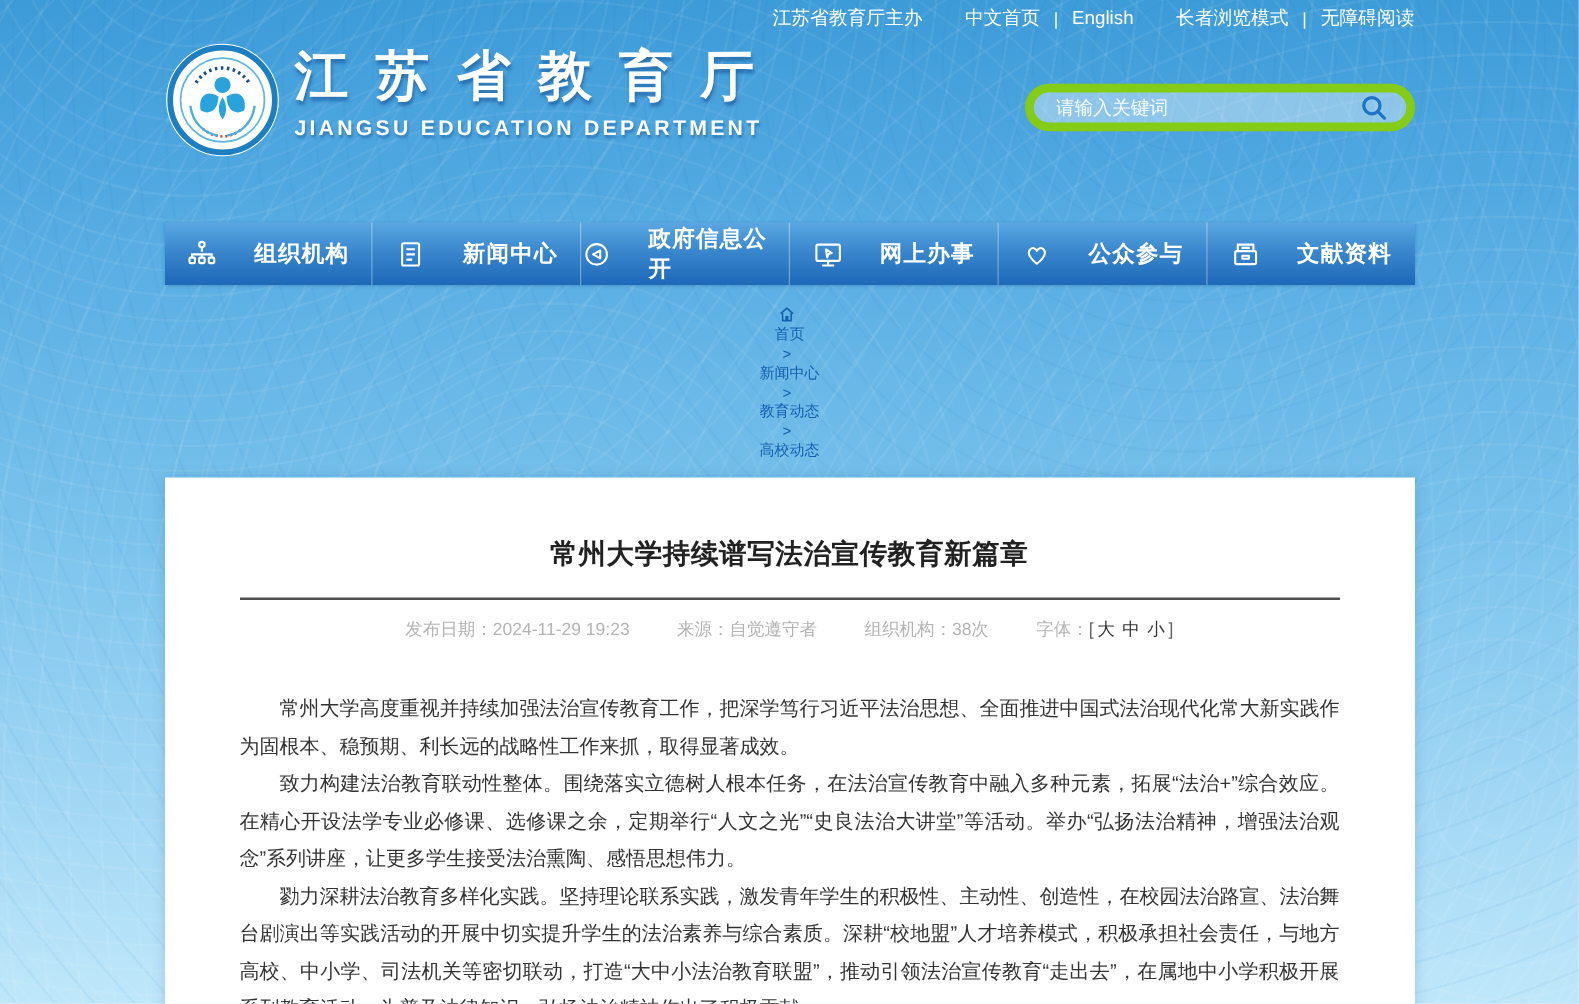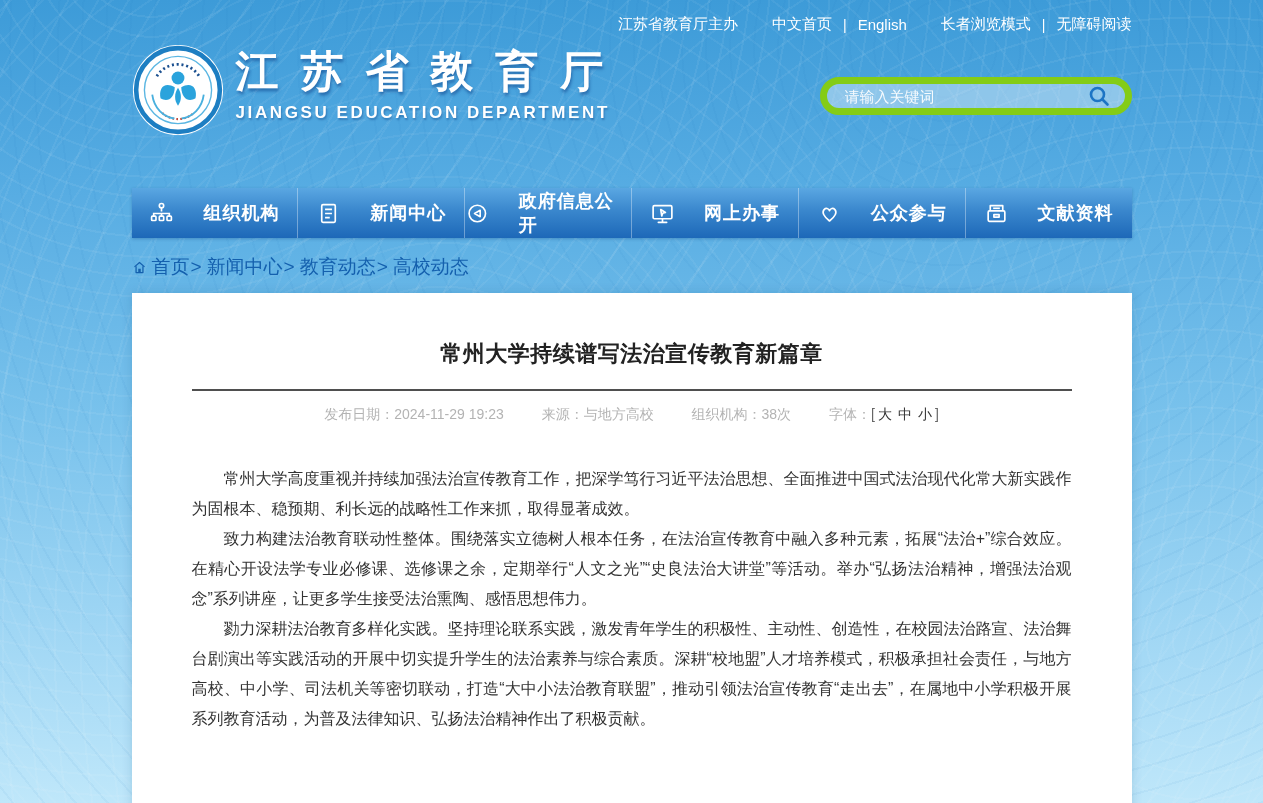--- a/index.html
+++ b/index.html
@@ -14,21 +14,21 @@
     background-image:
       repeating-radial-gradient(circle at 12% -8%, rgba(255,255,255,.06) 0 2px, rgba(255,255,255,0) 2px 20px),
       repeating-radial-gradient(circle at 75% 6%, rgba(20,110,185,.05) 0 2px, rgba(255,255,255,0) 2px 24px),
       repeating-radial-gradient(circle at 35% 55%, rgba(255,255,255,.05) 0 2px, rgba(255,255,255,0) 2px 22px),
       repeating-radial-gradient(circle at 95% 80%, rgba(255,255,255,.06) 0 2px, rgba(255,255,255,0) 2px 26px);
   }
   .shell { position:relative; z-index:1; }
   .container { width:1000px; margin:0 auto; }
 
   
-  .topbar { padding-top:15px; }
+  .topbar { padding-top:5px; }
   .topbar-inner { display:flex; justify-content:flex-end; align-items:center; gap:0; }
   .topbar a { color:#fff; text-decoration:none; font-size:15px; cursor:pointer; }
   .tb-gap { margin-left:34px; }
   .tb-sep { color:#fff; margin:0 11px; font-size:14px; }
 
   
   .header { display:flex; justify-content:space-between; align-items:flex-start; margin-top:10px; height:110px; }
   .brand { display:flex; align-items:flex-start; gap:12px; }
   .badge { width:92px; height:92px; display:block; }
   .brand-text { margin-top:4px; }
@@ -60,21 +60,21 @@
   }
   .nav-item {
     flex:1; display:flex; align-items:center; justify-content:center; gap:29px;
     color:#fff; cursor:pointer;
   }
   .nav-item + .nav-item { border-left:1px solid rgba(255,255,255,.35); }
   .nav-item svg { width:25px; height:25px; }
   .nav-label { font-size:18px; font-weight:bold; letter-spacing:1px; }
 
   
-  .breadcrumb { margin-top:16px; display:flex; align-items:center; font-size:19px; color:#1460ae; }
+  .breadcrumb { margin-top:16px; display:flex; align-items:center; font-size:12px; color:#1460ae;flex-direction:column; }
   .breadcrumb svg { width:15px; height:15px; margin-right:5px; }
   .crumb { color:#1460ae; cursor:pointer; text-decoration:none; }
   .crumb-sep { margin:0 5px 0 1px; color:#1460ae; }
 
   
   .panel {
     margin-top:13px; background:#fff; height:518px; overflow:hidden;
     box-shadow:0 0 10px rgba(10,70,130,.18);
     padding:46px 60px 0 60px;
   }
@@ -205,21 +205,21 @@
     <span class="crumb-sep">&gt;</span>
     <a class="crumb">高校动态</a>
   </div>
 
   <div class="container panel">
     <h1 class="article-title">常州大学持续谱写法治宣传教育新篇章</h1>
     <hr class="title-rule">
 
     <div class="meta">
       <span class="meta-group"><span>发布日期：</span><span>2024-11-29 19:23</span></span>
-      <span class="meta-group"><span>来源：</span><span>与地方高校</span></span>
+      <span class="meta-group"><span>来源：</span><span>自觉遵守者</span></span>
       <span class="meta-group"><span>组织机构：</span><span>38次</span></span>
       <span class="meta-group"><span>字体：</span><span class="fs-bracket">[</span><span class="fs-opt">大</span><span class="fs-opt">中</span><span class="fs-opt">小</span><span class="fs-bracket">]</span></span>
     </div>
 
     <div class="article-body">
       <p>常州大学高度重视并持续加强法治宣传教育工作，把深学笃行习近平法治思想、全面推进中国式法治现代化常大新实践作为固根本、稳预期、利长远的战略性工作来抓，取得显著成效。</p>
       <p>致力构建法治教育联动性整体。围绕落实立德树人根本任务，在法治宣传教育中融入多种元素，拓展“法治+”综合效应。在精心开设法学专业必修课、选修课之余，定期举行“人文之光”“史良法治大讲堂”等活动。举办“弘扬法治精神，增强法治观念”系列讲座，让更多学生接受法治熏陶、感悟思想伟力。</p>
       <p>勠力深耕法治教育多样化实践。坚持理论联系实践，激发青年学生的积极性、主动性、创造性，在校园法治路宣、法治舞台剧演出等实践活动的开展中切实提升学生的法治素养与综合素质。深耕“校地盟”人才培养模式，积极承担社会责任，与地方高校、中小学、司法机关等密切联动，打造“大中小法治教育联盟”，推动引领法治宣传教育“走出去”，在属地中小学积极开展系列教育活动，为普及法律知识、弘扬法治精神作出了积极贡献。</p>
     </div>
   </div>

